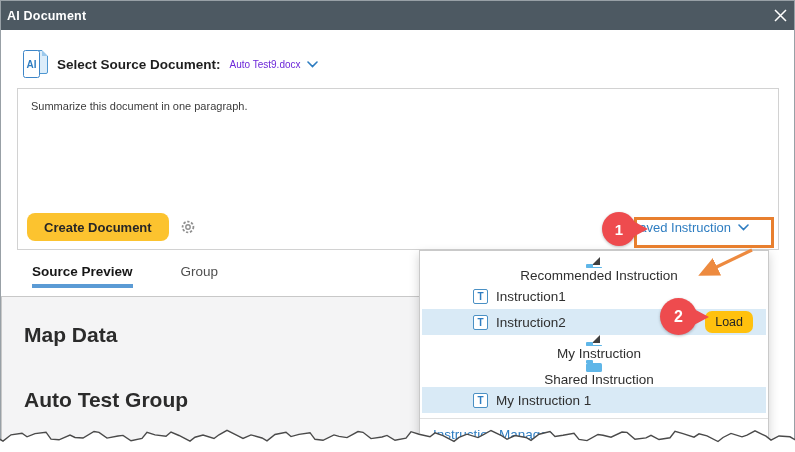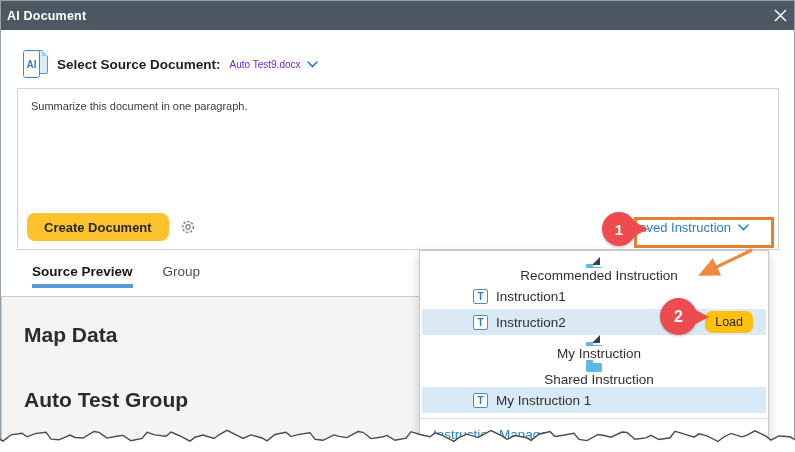--- a/index.html
+++ b/index.html
@@ -52,21 +52,21 @@
     background:#FCC32F; border:none; border-radius:8px; height:28px;
     padding:0 17px; font-weight:bold; font-size:13px; color:#262626;
     font-family:inherit; cursor:pointer;
   }
   .gear { margin-left:11px; display:flex; align-items:center; }
   .saved-instruction {
     margin-left:auto; margin-right:21px; color:#2E7DC1; font-size:13px;
     display:flex; align-items:center; gap:7px; cursor:pointer;
   }
   
-  .tabs { position:absolute; left:31px; top:263px; display:flex; gap:30px; }
+  .tabs { position:absolute; left:31px; top:263px; display:flex; gap:48px; }
   .tab { font-size:13.5px; padding-bottom:5px; cursor:pointer; }
   .tab.active { font-weight:bold; color:#161616; border-bottom:4px solid #5B9BD5; }
   .tab.inactive { color:#4F4F4F; border-bottom:4px solid transparent; }
   
   .preview-panel {
     position:absolute; left:0; top:295px; width:680px; height:156px;
     border:1px solid #C8C8C8; background:#F4F4F5;
   }
   .preview-h1 { position:absolute; left:22px; top:26px; font-size:21px; font-weight:bold; color:#2B2B2B; }
   .preview-h2 { position:absolute; left:22px; top:91px; font-size:21px; font-weight:bold; color:#2B2B2B; }

